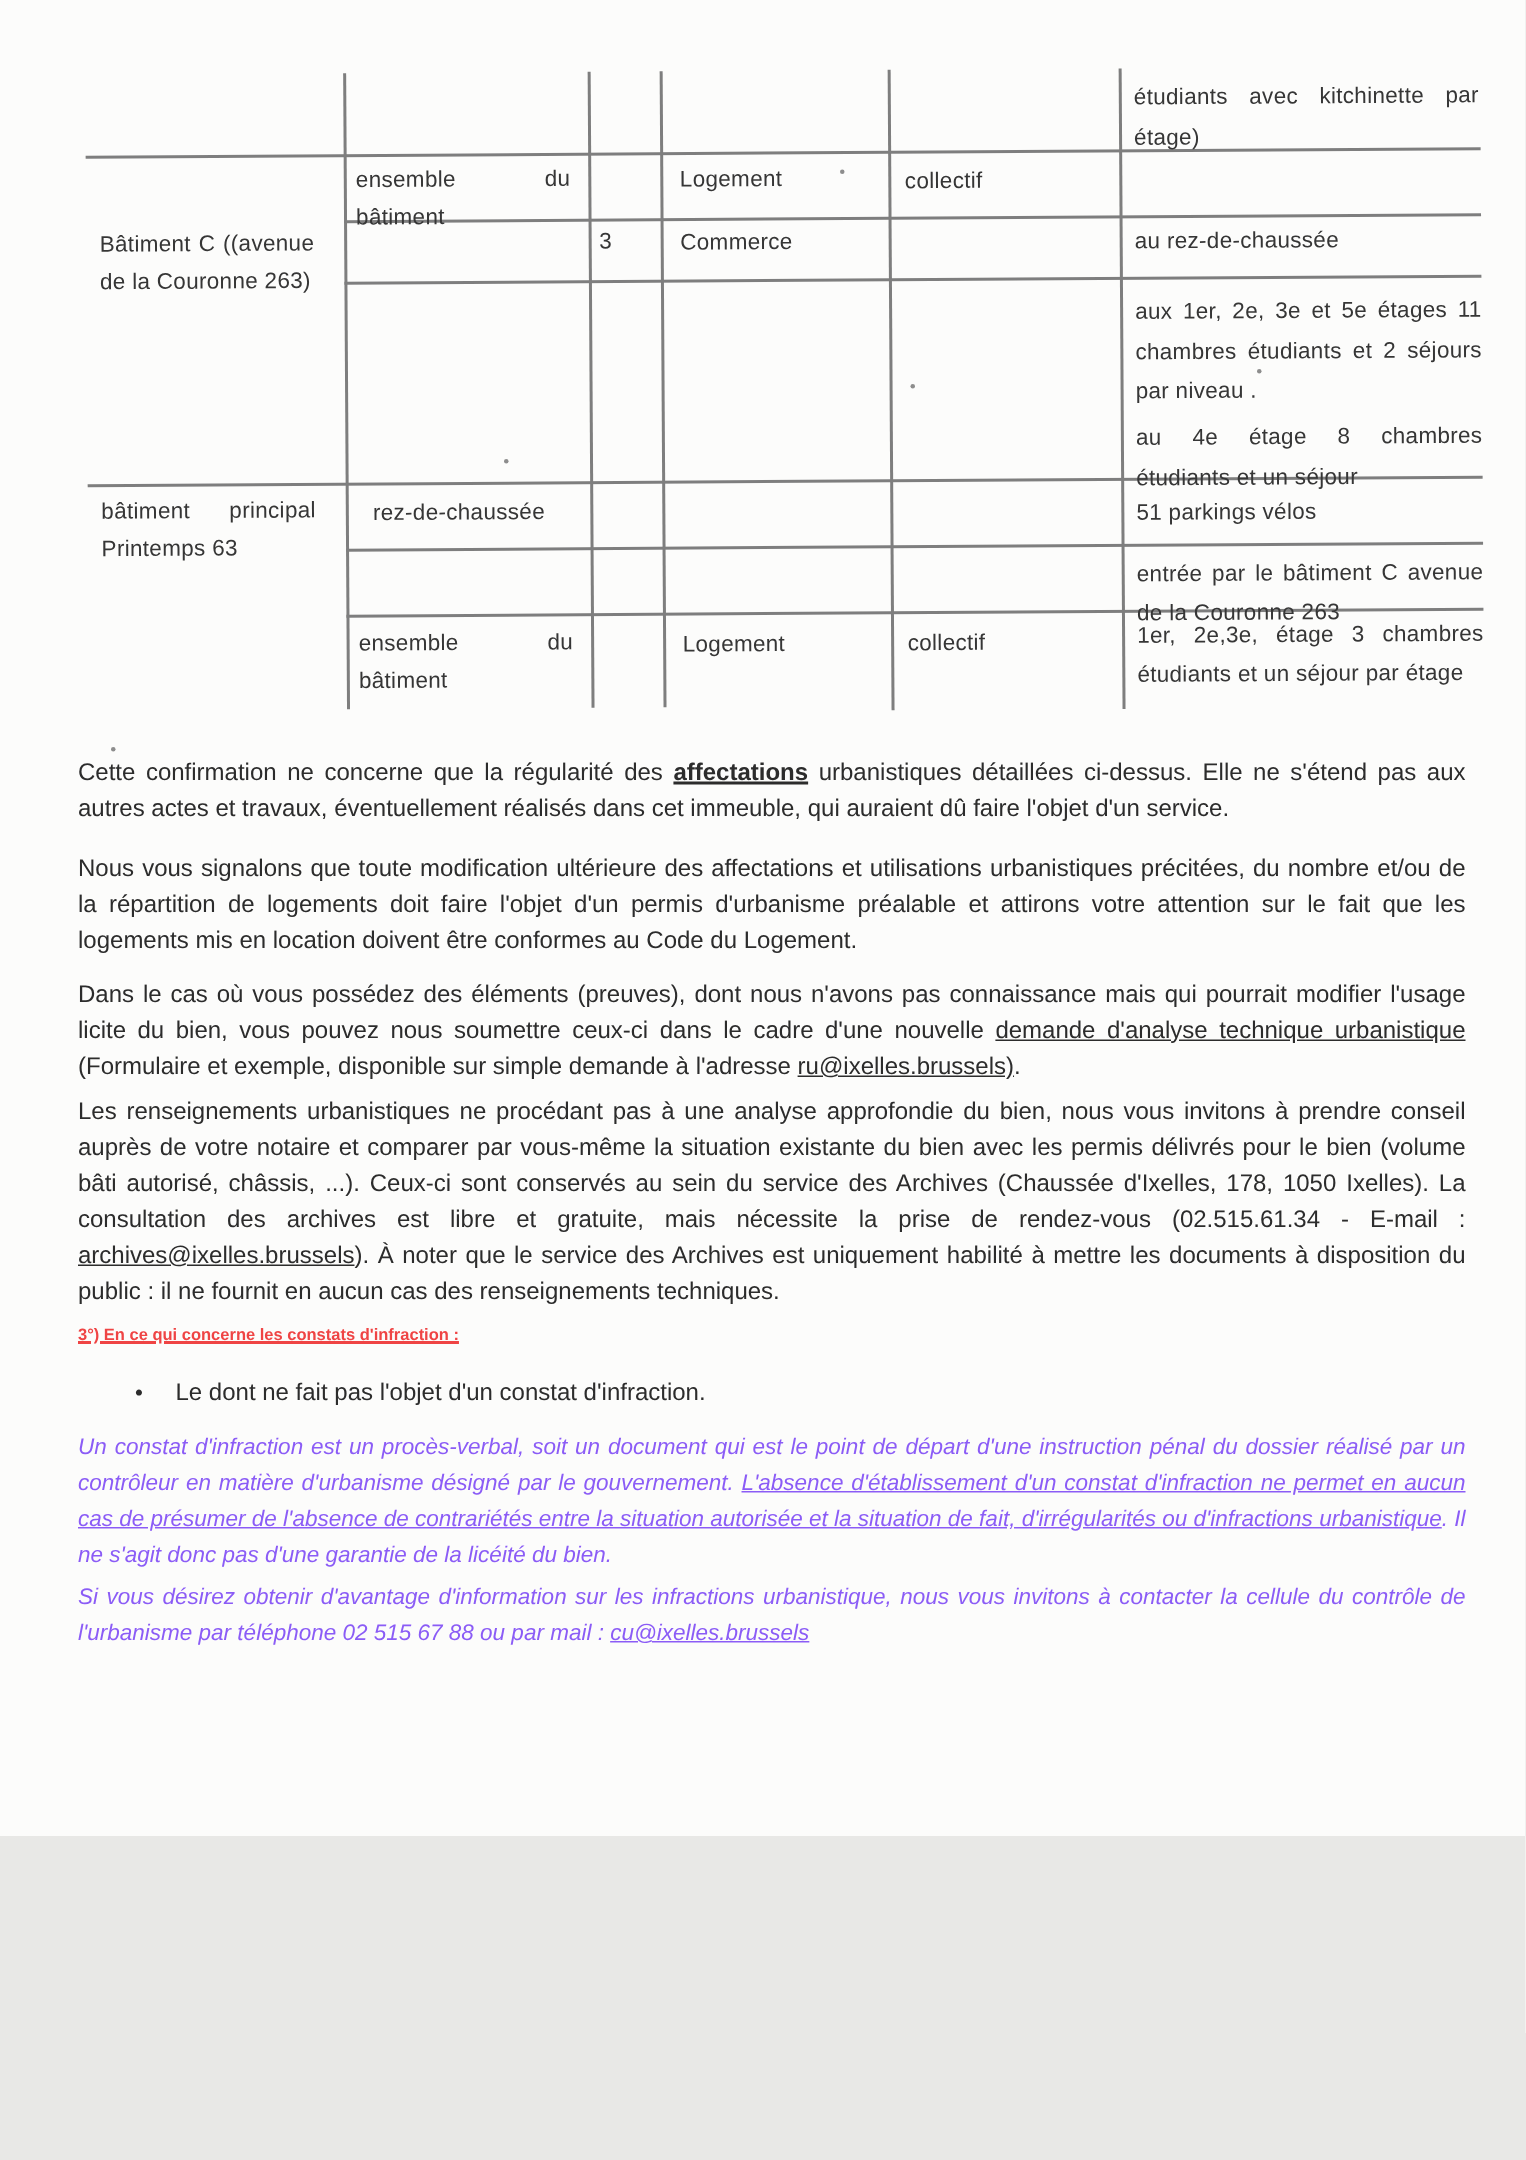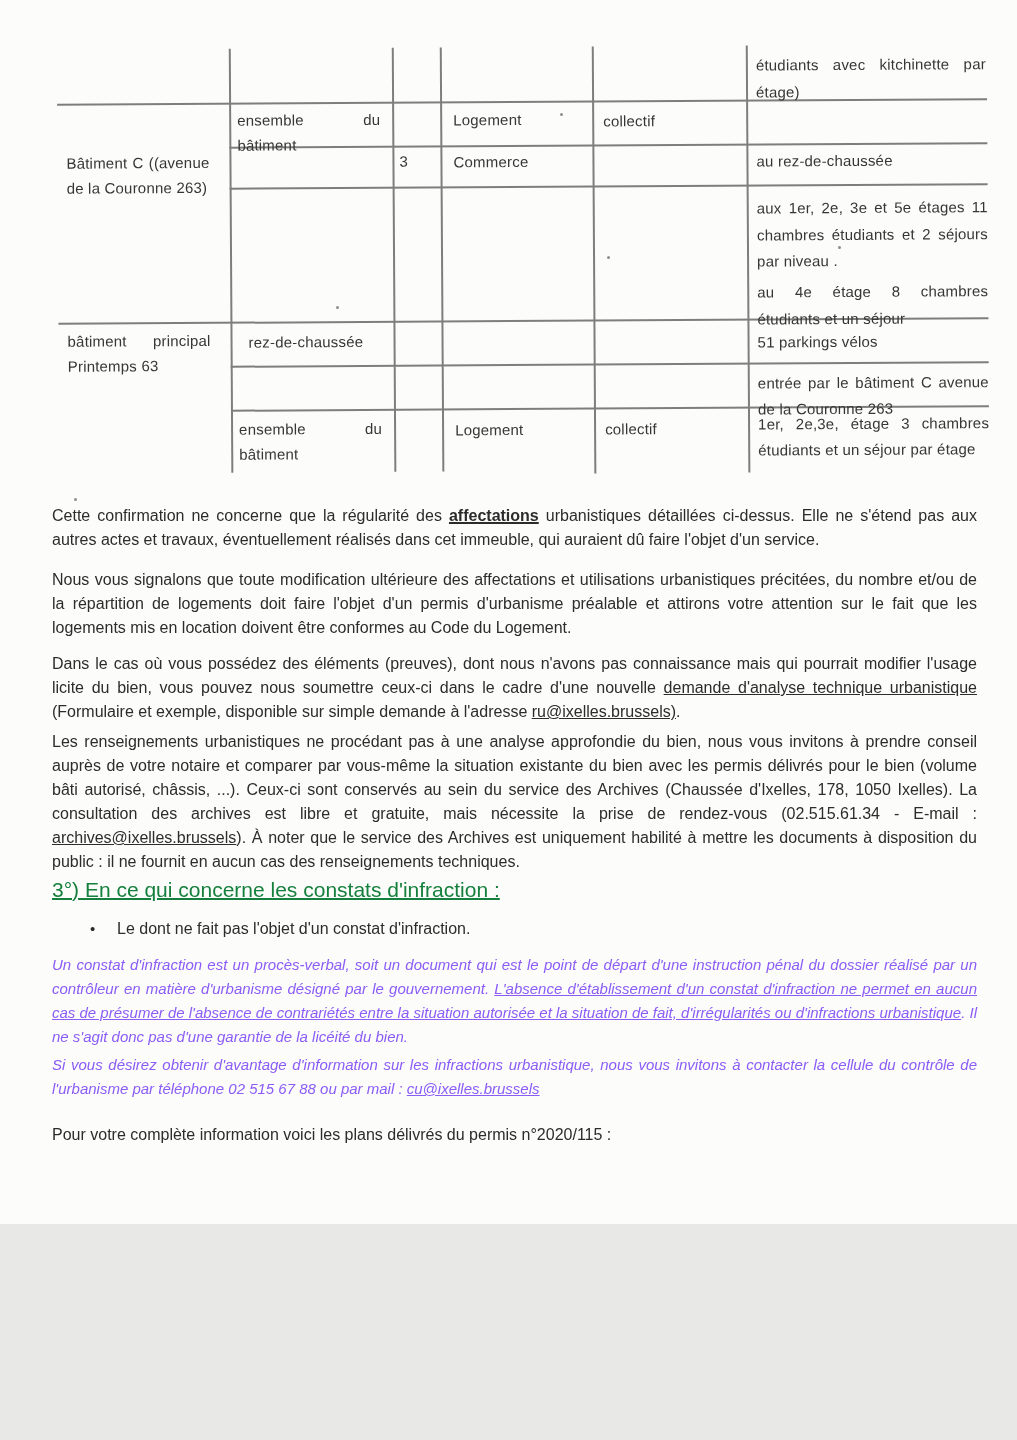--- a/index.html
+++ b/index.html
@@ -18,21 +18,21 @@
   
   .body-copy { position:absolute; left:52px; top:504px; width:925px;
                font-size:16px; line-height:24px; text-align:justify; color:#2c2c2c; }
   .body-copy p { margin:0; }
   .p-confirmation  { margin-bottom:16px !important; }
   .p-modification  { margin-bottom:12px !important; }
   .p-elements      { margin-bottom:6px  !important; }
   .p-renseignements{ margin-bottom:4px  !important; }
   .bold-underline { font-weight:bold; text-decoration:underline; text-decoration-thickness:1.5px; }
   .u { text-decoration:underline; }
-  .section-heading { font-size:21px; font-weight:normal; color:#15803d;
+  .section-heading { font-size:11px; font-weight:bold; color:#ef4444;
                      text-decoration:underline; text-decoration-thickness:1.6px;
                      margin-top:4px !important; text-align:left; }
   .bullet-row { display:flex; margin-top:15px; padding-left:38px; text-align:left; }
   .bullet-dot { width:27px; flex:0 0 27px; font-size:15px; }
   .note { font-style:italic; font-size:15px; line-height:24px; color:#8b5cf6; }
   .note-constat { margin-top:12px !important; }
   .note-contact { margin-top:4px  !important; }
   .obs-heading  { margin-top:10px !important; }
   .p-plans { margin-top:10px !important; padding-top:12px; text-align:left; }
   
@@ -107,21 +107,20 @@
     <div class="bullet-row">
       <span class="bullet-dot">•</span>
       <span>Le dont ne fait pas l'objet d'un constat d'infraction.</span>
     </div>
 
     <p class="note note-constat"><span>Un constat d'infraction est un procès-verbal, soit un document qui est le point de départ d'une instruction pénal du dossier réalisé par un contrôleur en matière d'urbanisme désigné par le gouvernement. </span><span class="u">L'absence d'établissement d'un constat d'infraction ne permet en aucun cas de présumer de l'absence de contrariétés entre la situation autorisée et la situation de fait, d'irrégularités ou d'infractions urbanistique</span><span>. Il ne s'agit donc pas d'une garantie de la licéité du bien.</span></p>
 
     <p class="note note-contact"><span>Si vous désirez obtenir d'avantage d'information sur les infractions urbanistique, nous vous invitons à contacter la cellule du contrôle de l'urbanisme par téléphone 02 515 67 88 ou par mail : </span><span class="u">cu@ixelles.brussels</span></p>
 
 
-    <p class="p-plans">Pour votre complète information voici les plans délivrés du permis n°2020/115 :</p>
 
   </div>
 
   <div class="footer">
     <span>Avenue de la Couronne 263 - 267A  Rue du Printemps 45 - 69  - n°RU2023/633-RUA80/263-267A-258/45-69</span>
     <span class="footer-page">5 / 11</span>
   </div>
 
   <div class="bottom-artifact"></div>
   <div class="bottom-artifact-dark"></div>

